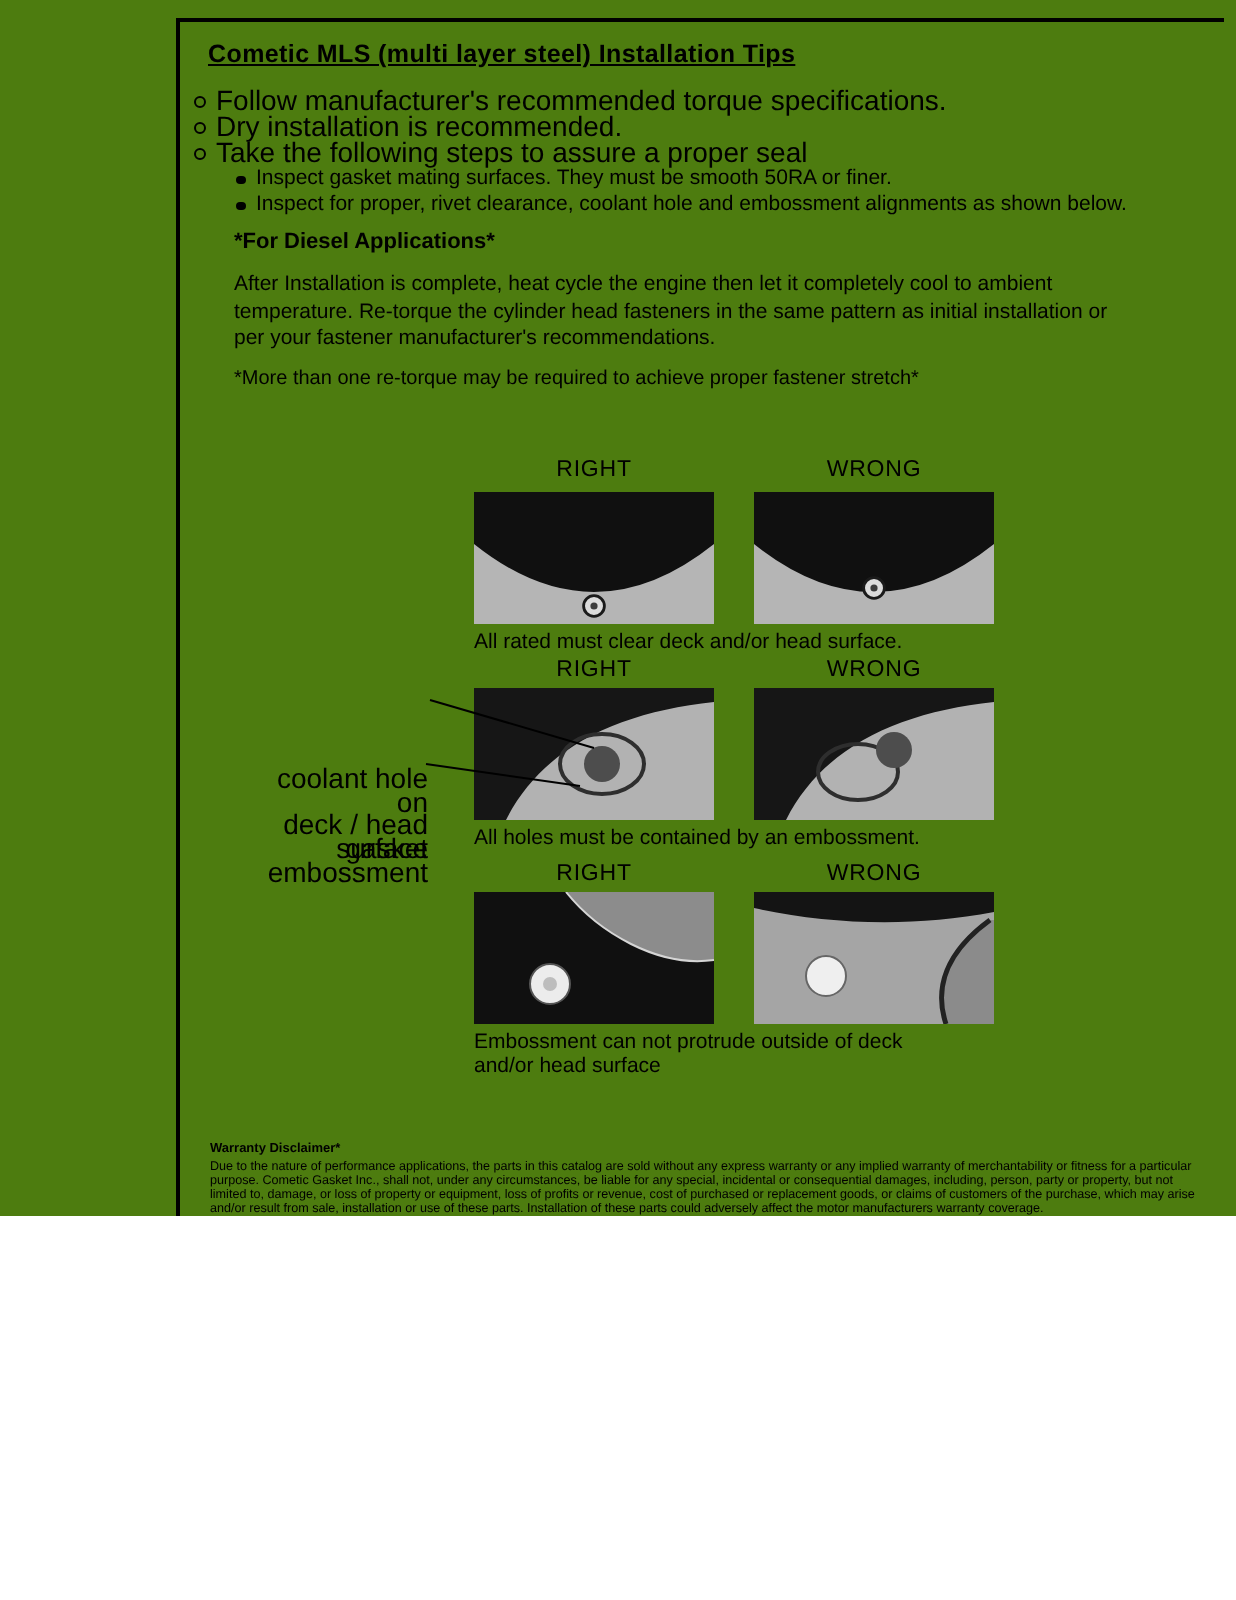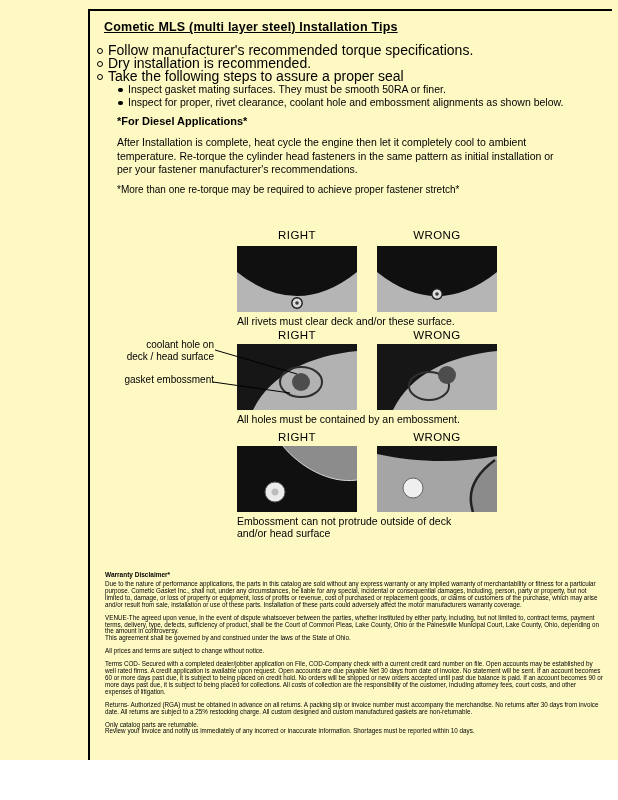--- a/index.html
+++ b/index.html
@@ -1,18 +1,18 @@
 <!DOCTYPE html>
 <html><head>
 <meta charset="utf-8">
 <style>
   * { margin:0; padding:0; box-sizing:border-box; }
   html,body { background:#ffffff; }
   body { font-family:"Liberation Sans", sans-serif; color:#000; }
-  .page { position:relative; width:618px; height:760px; background:#fef9c3; overflow:hidden; }
+  .page { position:relative; width:618px; height:608px; background:#4d7c0f; overflow:hidden; }
 
   .frame-top  { position:absolute; left:88px; top:9px;  width:524px; height:2px; background:#000; }
   .frame-left { position:absolute; left:88px; top:9px;  width:2px;  height:789px; background:#000; }
 
   .title { position:absolute; left:104px; top:20px; font-size:12.5px; font-weight:bold;
            text-decoration:underline; letter-spacing:0.2px; }
 
   .bullets { position:absolute; left:97px; top:44px; width:486px; }
   .b-item  { position:relative; padding-left:11px; font-size:14px; line-height:13px; }
   .b-item::before { content:""; position:absolute; left:0; top:4px; width:4px; height:4px;
@@ -24,21 +24,21 @@
   .diesel { position:absolute; left:117px; top:115px; width:452px; }
   .diesel h2 { font-size:11px; font-weight:bold; margin-bottom:9px; }
   .diesel p  { font-size:10.5px; line-height:13.5px; margin-bottom:7px; }
   .diesel .note { font-size:10px; margin-top:4px; }
 
   .dg-label { position:absolute; width:120px; text-align:center; font-size:11.5px; letter-spacing:0.4px; }
   .dg-img   { position:absolute; width:120px; height:66px; }
   .dg-img svg { display:block; width:100%; height:100%; }
   .dg-cap   { position:absolute; font-size:10.5px; line-height:11.5px; }
 
-  .ann { position:absolute; font-size:10px; line-height:11.5px; text-align:right; }
+  .ann { position:absolute; font-size:14px; line-height:11.5px; text-align:right;margin-top:45px; }
   .ann-lines { position:absolute; left:205px; top:340px; width:100px; height:60px; z-index:3; }
 
   .fine { position:absolute; left:105px; top:571px; width:498px; }
   .fine h3 { font-size:6.5px; font-weight:bold; margin-bottom:3px; }
   .fine p  { font-size:6.3px; line-height:6.9px; margin-bottom:6px; white-space:pre-line; }
 
   .footer-code { position:absolute; left:390px; top:759px; font-size:17px; }
 </style>
 </head>
 <body>
@@ -75,21 +75,21 @@
     </svg>
   </div>
   <div class="dg-img" style="left:377px; top:246px;">
     <svg viewBox="0 0 120 66" preserveAspectRatio="none">
       <rect width="120" height="66" fill="#101010"></rect>
       <path d="M0,26 Q60,74 120,26 L120,66 L0,66 Z" fill="#b5b5b5"></path>
       <circle cx="60" cy="48" r="5.2" fill="#dcdcdc" stroke="#1a1a1a" stroke-width="1.4"></circle>
       <circle cx="60" cy="48" r="1.8" fill="#3c3c3c"></circle>
     </svg>
   </div>
-  <div class="dg-cap" style="left:237px; top:316px; width:280px;">All rivets must clear deck and/or these surface.</div>
+  <div class="dg-cap" style="left:237px; top:316px; width:280px;">All rated must clear deck and/or head surface.</div>
 
   <div class="dg-label" style="left:237px; top:329px;">RIGHT</div>
   <div class="dg-label" style="left:377px; top:329px;">WRONG</div>
 
   <div class="ann" style="left:122px; top:339px; width:92px;">
     <div>coolant hole on</div>
     <div>deck / head surface</div>
   </div>
   <div class="ann" style="left:120px; top:374px; width:94px;">gasket embossment</div>
 

